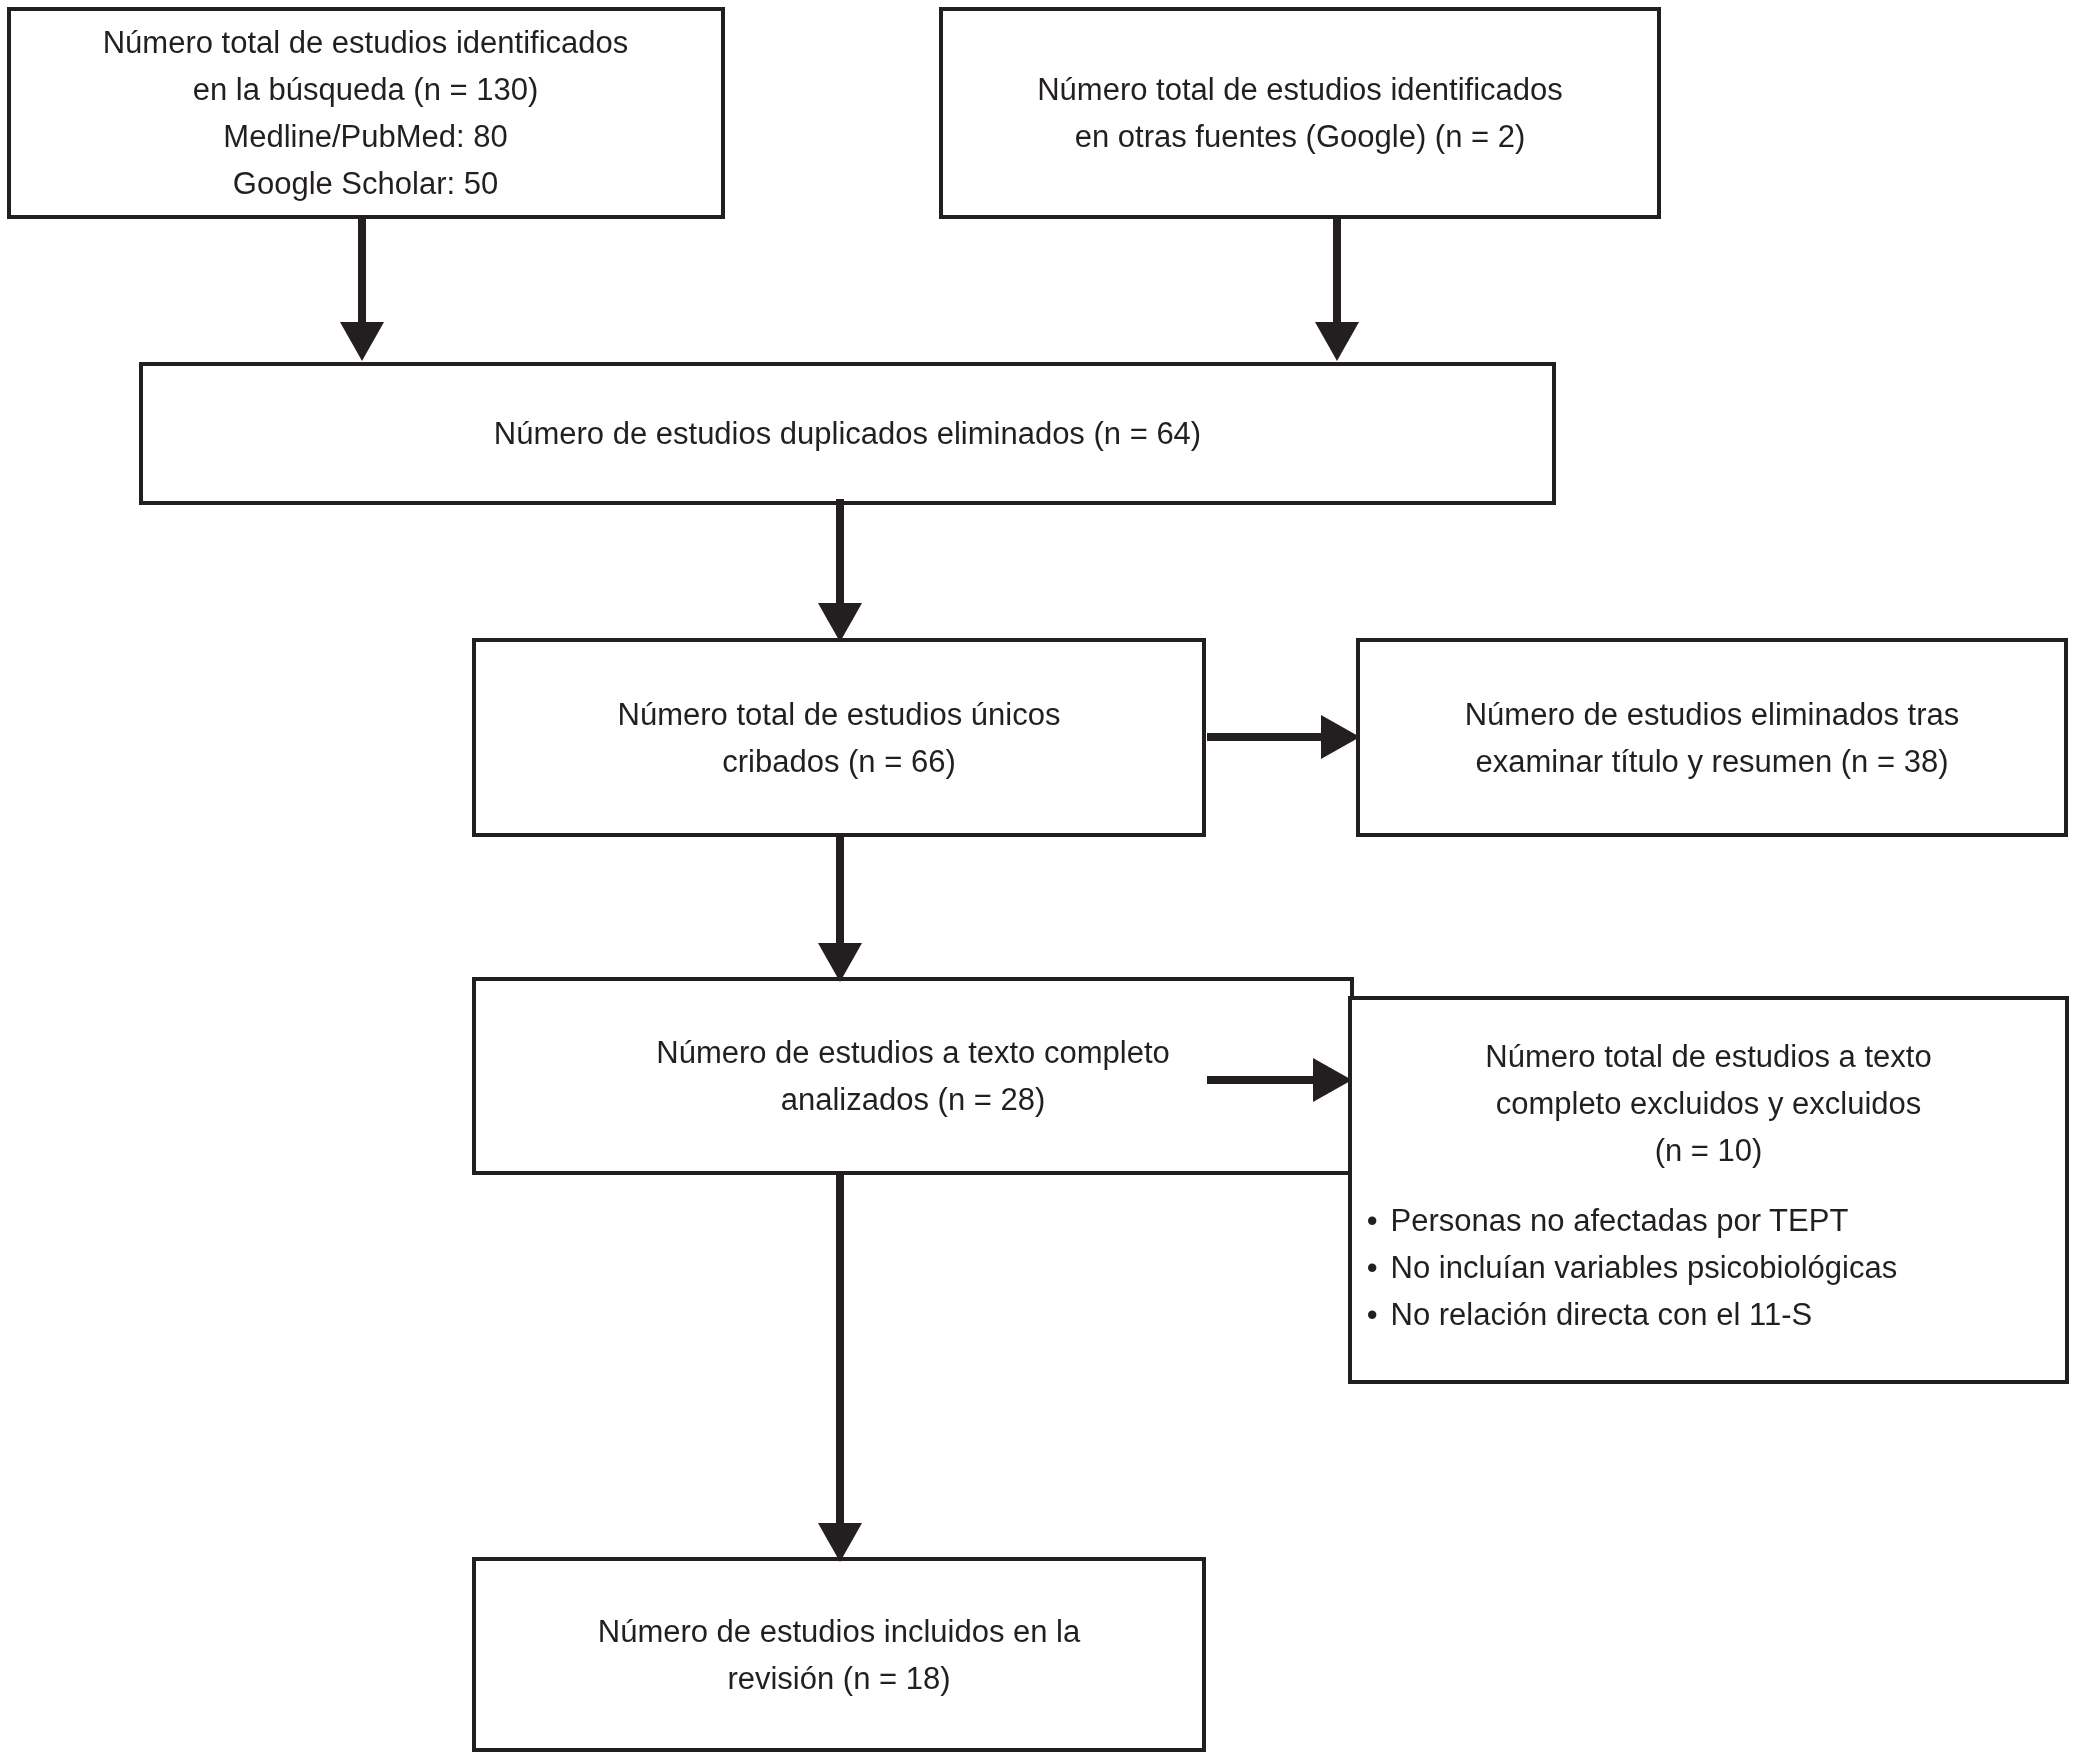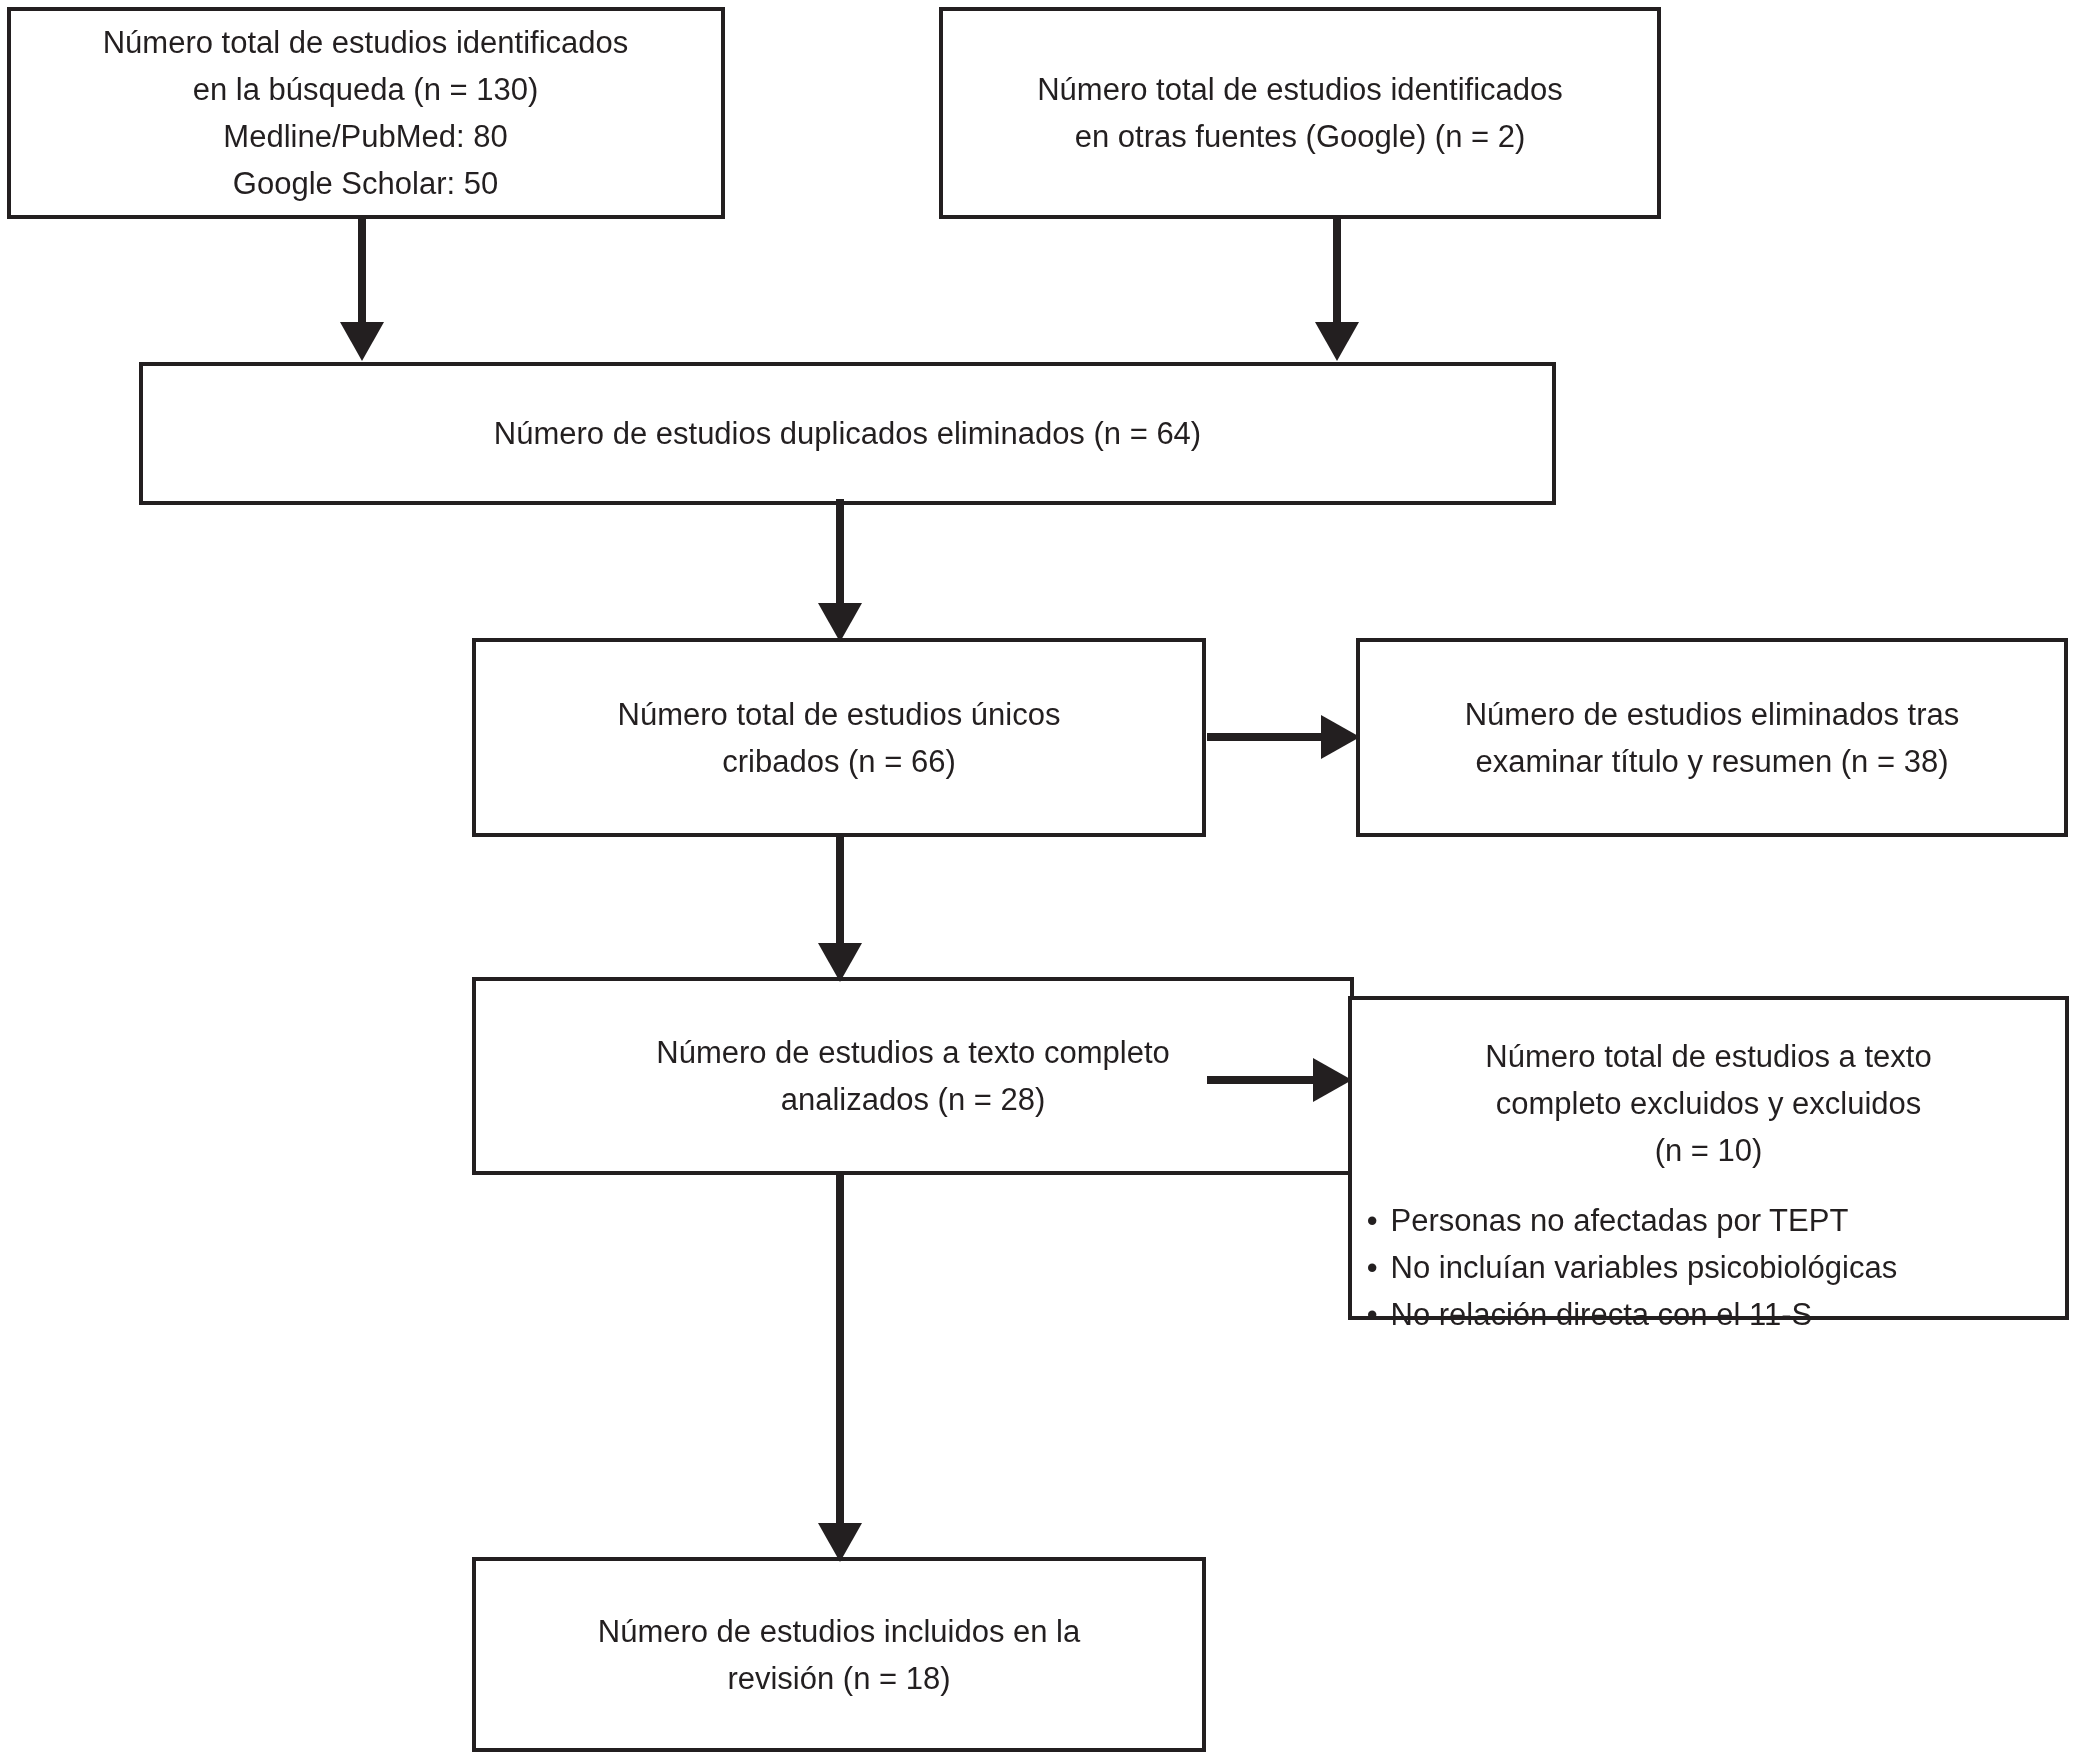--- a/index.html
+++ b/index.html
@@ -47,21 +47,21 @@
     border-bottom: 22px solid transparent;
     border-left: 39px solid #231f20;
   }
   
   #b1 { left: 6.5px;    top: 6.5px;    width: 718px;  height: 212px; }
   #b2 { left: 939px; top: 6.5px;    width: 722px;  height: 212px; }
   #b3 { left: 139px;  top: 356px;  width: 1417px; height: 143px; margin-top: 6px; }
   #b4 { left: 472px;  top: 638px;  width: 734px;  height: 199px; }
   #b5 { left: 1356px; top: 638px;  width: 712px;  height: 199px; }
   #b6 { left: 472px;  top: 977px; width: 882px;  height: 198px; }
-  #b7 { left: 1348px; top: 996px; width: 721px;  height: 324px;
+  #b7 { left: 1348px; top: 996px; width: 721px;  height: 388px;
         justify-content: flex-start; padding-top: 33px; }
   #b8 { left: 472px;  top: 1557px; width: 734px;  height: 195px; }
 
   #b7 .bullets {
     margin-top: 23px;
     align-self: stretch;
     text-align: left;
     padding: 0 14.7px;
   }
   .bullet-item { white-space: nowrap; }

